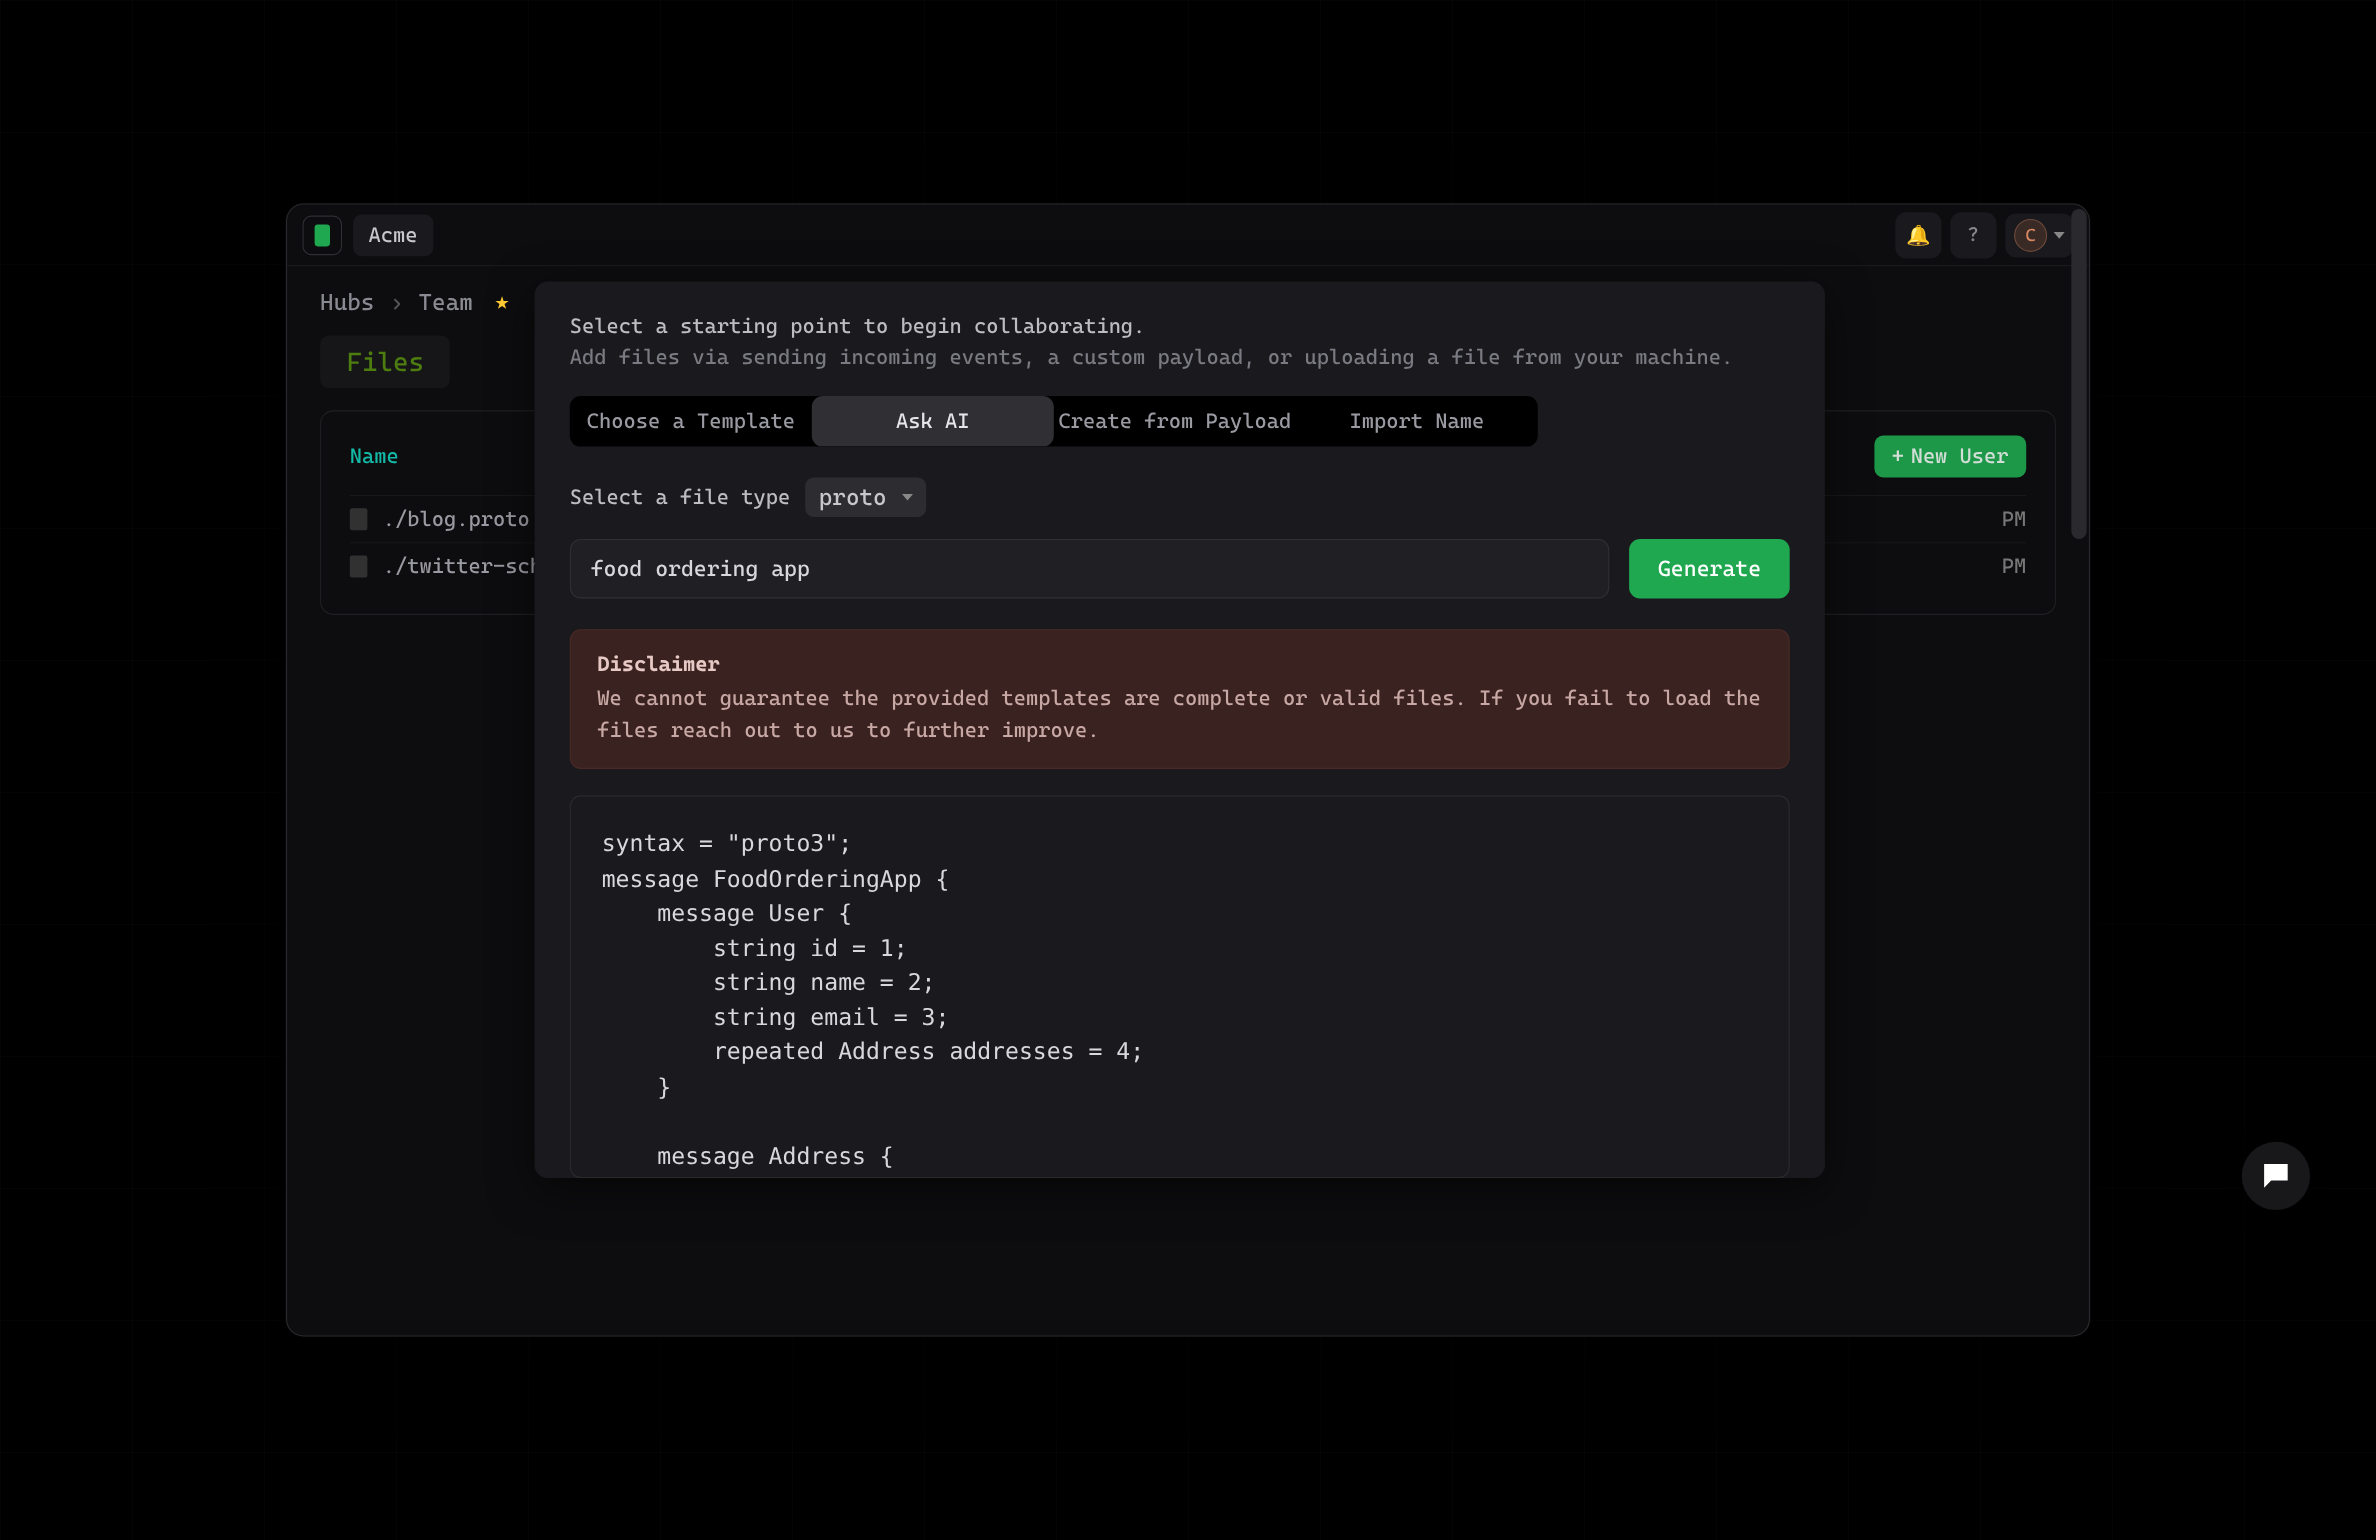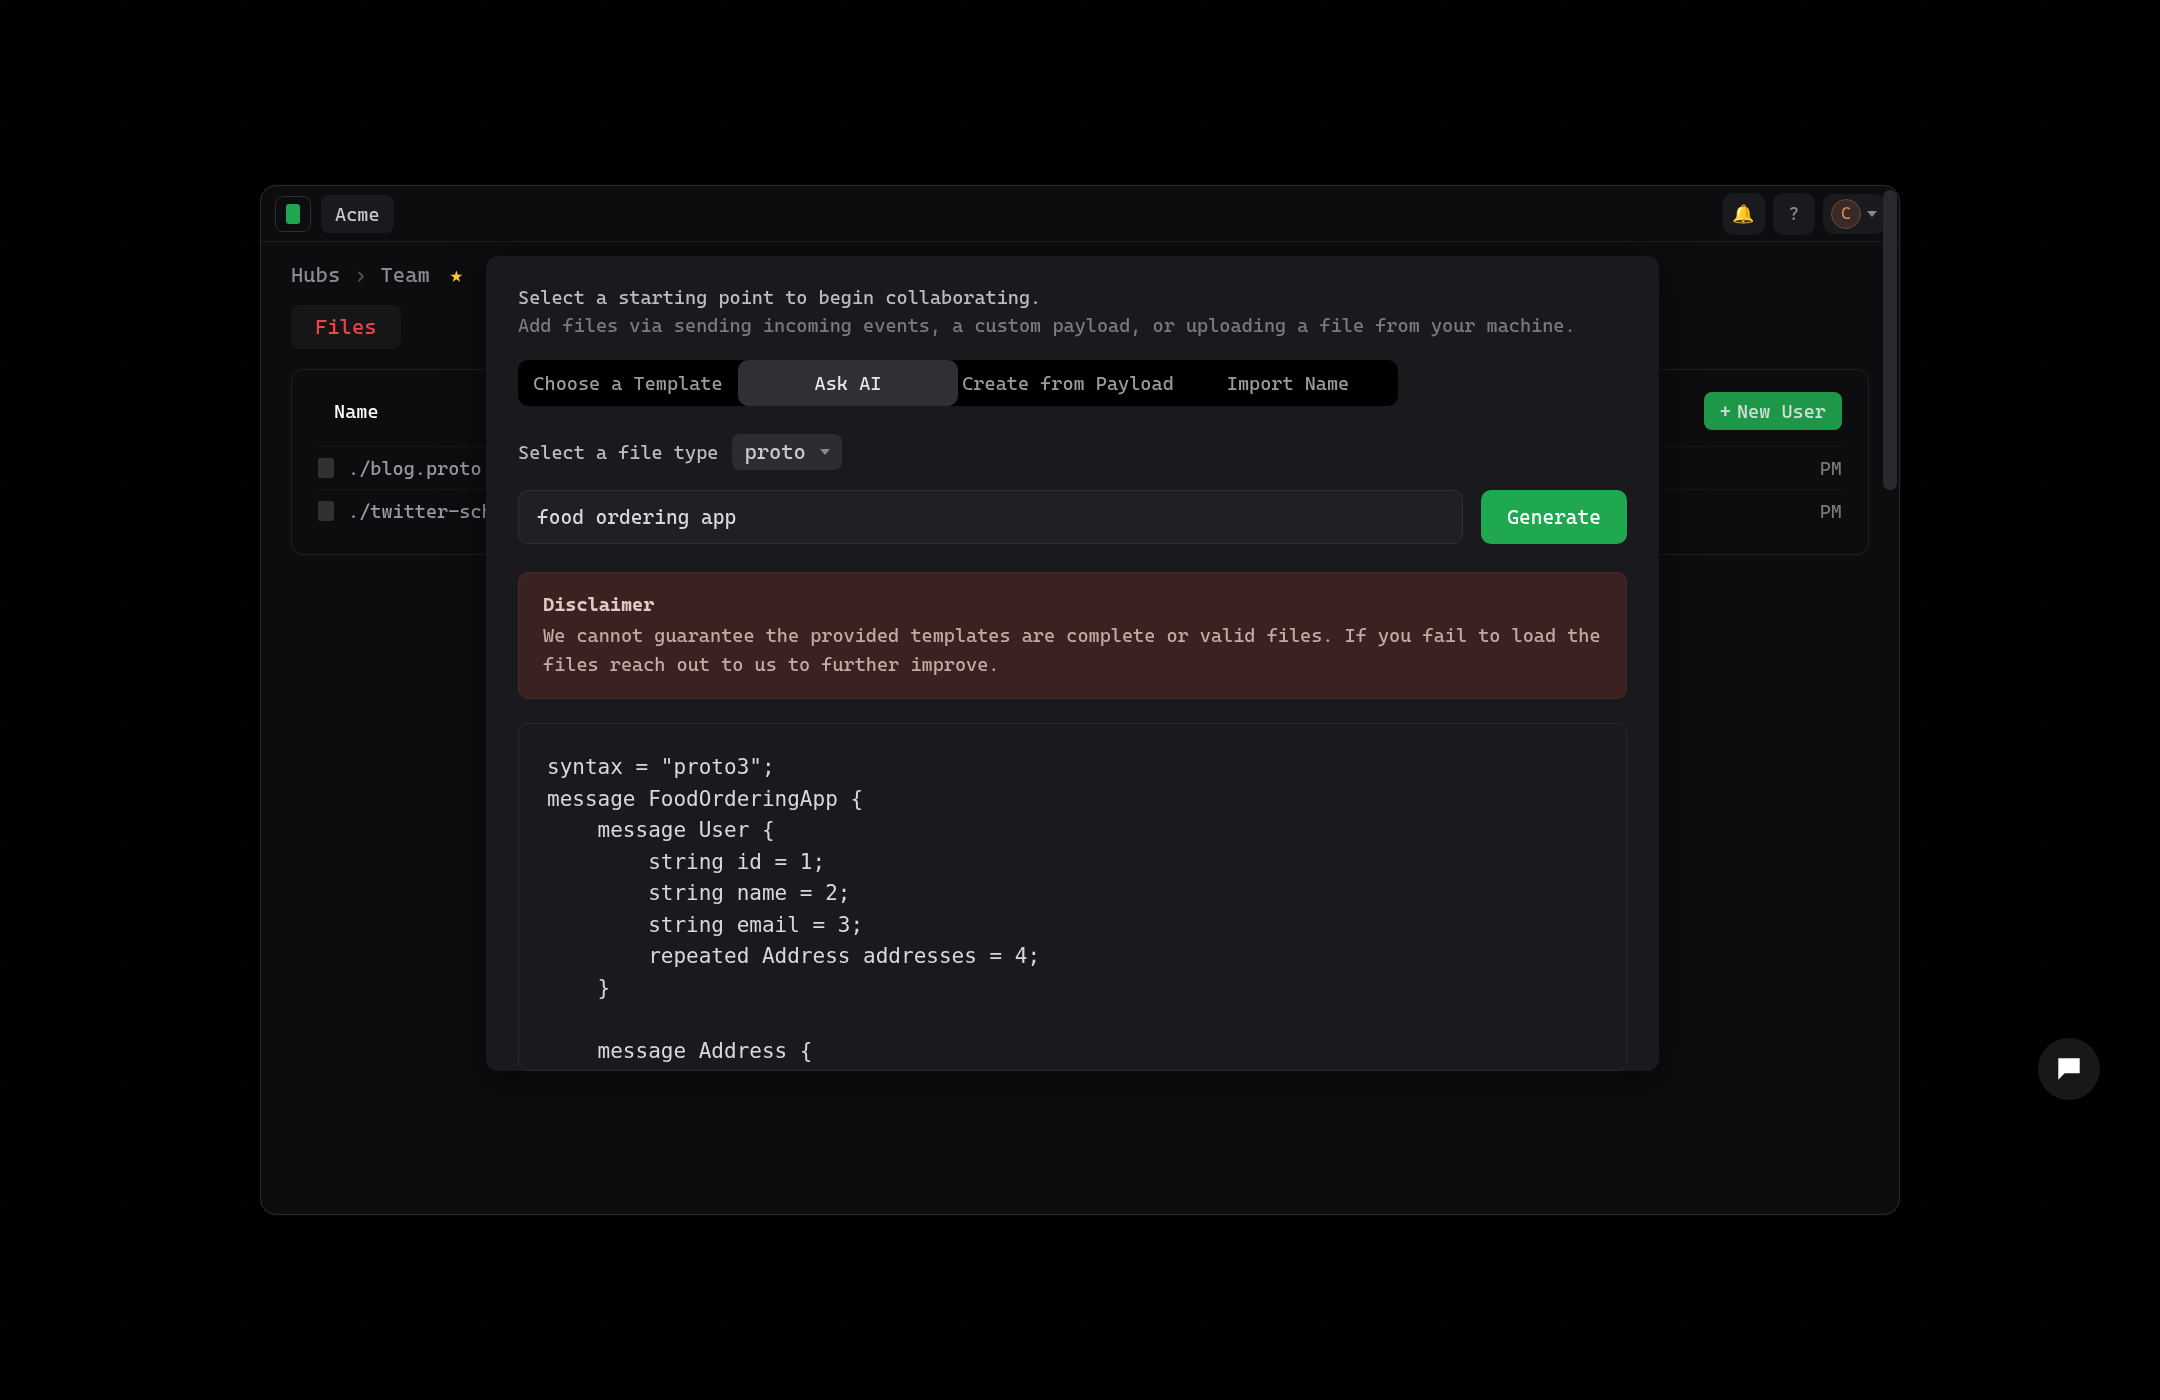--- a/index.html
+++ b/index.html
@@ -109,36 +109,36 @@
   gap: 14px;
   font-size: 21px;
   color: #8a8a92;
   margin-bottom: 18px;
 }
 .crumb-sep { color: #555; }
 .star-icon { color: #ffcc33; font-size: 22px; margin-left: 6px; }
 .tab-row { display: flex; gap: 0; margin-bottom: 20px; }
 .tab-btn {
   padding: 10px 24px;
-  font-size: 21px;
-  color: #ef4444;
+  font-size: 24px;
+  color: #4d7c0f;
   background: #161619;
   border-radius: 8px;
 }
 .table-panel {
   border: 1px solid #202024;
   border-radius: 12px;
   padding: 22px 26px;
 }
 .table-header {
   display: flex;
   align-items: center;
   margin-bottom: 16px;
 }
-.th-name { font-size: 19px; color: #ffffff; margin-left: 16px; }
+.th-name { font-size: 19px; color: #14b8a6; }
 .new-file-btn {
   margin-left: auto;
   background: #1fa850;
   color: #e8f5ec;
   padding: 8px 16px;
   border-radius: 8px;
   font-size: 19px;
   display: flex;
   align-items: center;
   gap: 6px;

